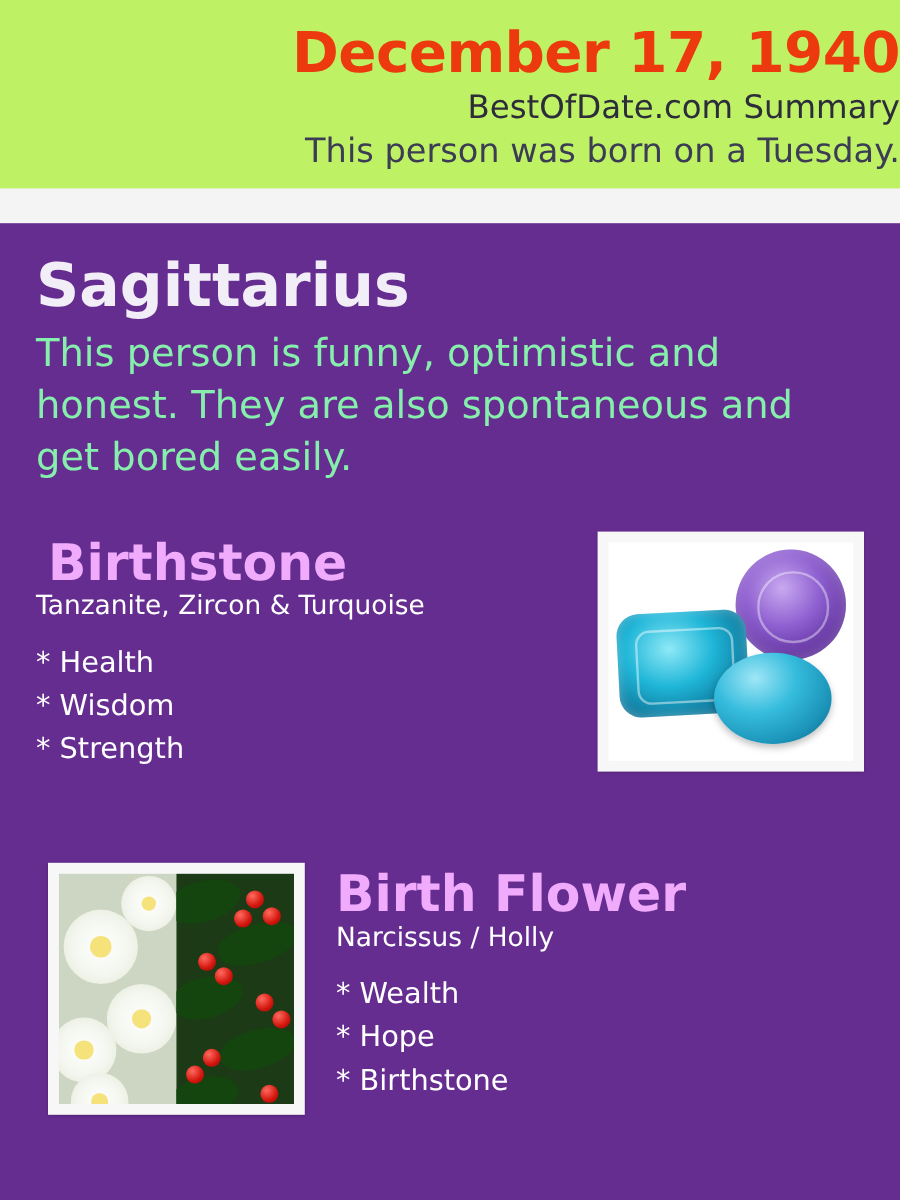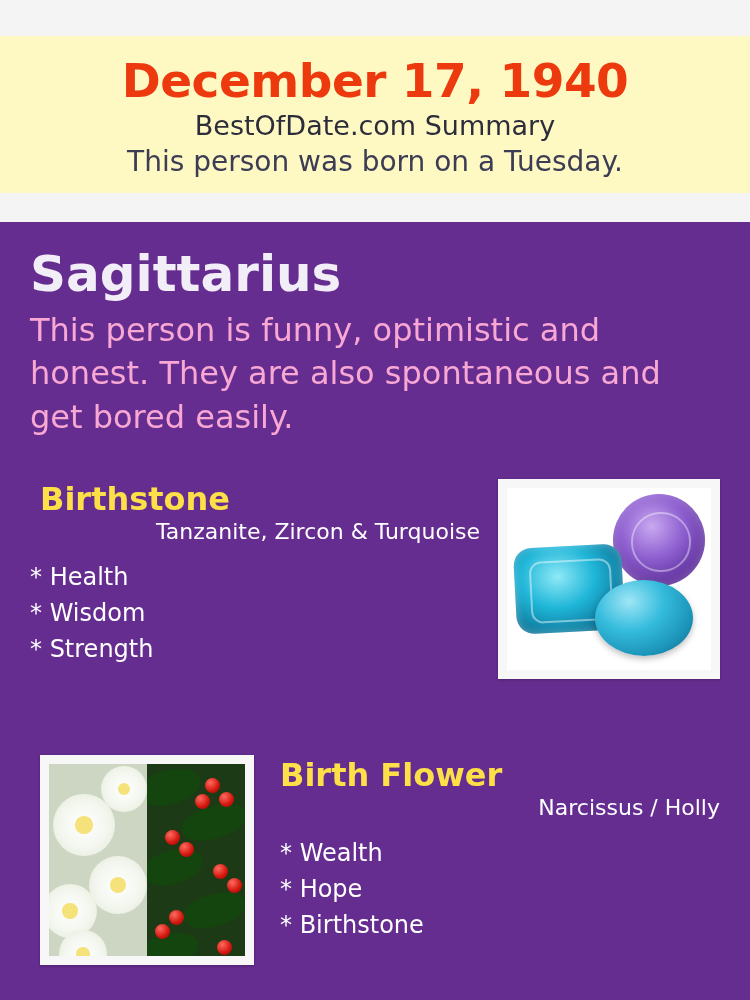--- a/index.html
+++ b/index.html
@@ -16,24 +16,23 @@
   }
   .page {
     width: 750px;
     height: 1000px;
     position: relative;
     background: #f4f4f4;
   }
 
   
   .header {
-    background: #fef9c3;
+    background: #bef264;
     padding: 20px 0 14px 0;
-    text-align: center;
-    margin-top: 36px;
+    text-align: right;
   }
   .date-title {
     color: #ec3a0e;
     font-size: 47px;
     font-weight: bold;
     line-height: 1.05;
     letter-spacing: -0.5px;
     margin: 0 0 6px 0;
     font-family: "DejaVu Sans", "Liberation Sans", sans-serif;
   }
@@ -66,47 +65,46 @@
     font-size: 50px;
     font-weight: bold;
     margin: 0 0 8px 0;
     line-height: 1.05;
     color: #f2eef7;
   }
   .zodiac-desc {
     font-size: 32px;
     line-height: 1.36;
     margin: 0;
-    color: #f9a8d4;
+    color: #86efac;
     max-width: 700px;
   }
 
   
   .stone-block {
     position: relative;
     margin-top: 44px;
     min-height: 230px;
   }
   .stone-text {
     width: 450px;
   }
   .section-heading {
-    font-size: 32px;
+    font-size: 42px;
     font-weight: bold;
     line-height: 1.05;
     margin: 0 0 2px 0;
-    color: #fde047;
+    color: #f0abfc;
   }
   .stone-heading { padding-left: 10px; }
   .section-sub {
     font-size: 22px;
     line-height: 1.2;
     margin: 0 0 14px 0;
     color: #ffffff;
-    text-align: right;
   }
   .bullet-list {
     list-style: none;
     margin: 0;
     padding: 0;
   }
   .bullet-list li {
     font-size: 24px;
     line-height: 1.0;
     padding: 6px 0;

